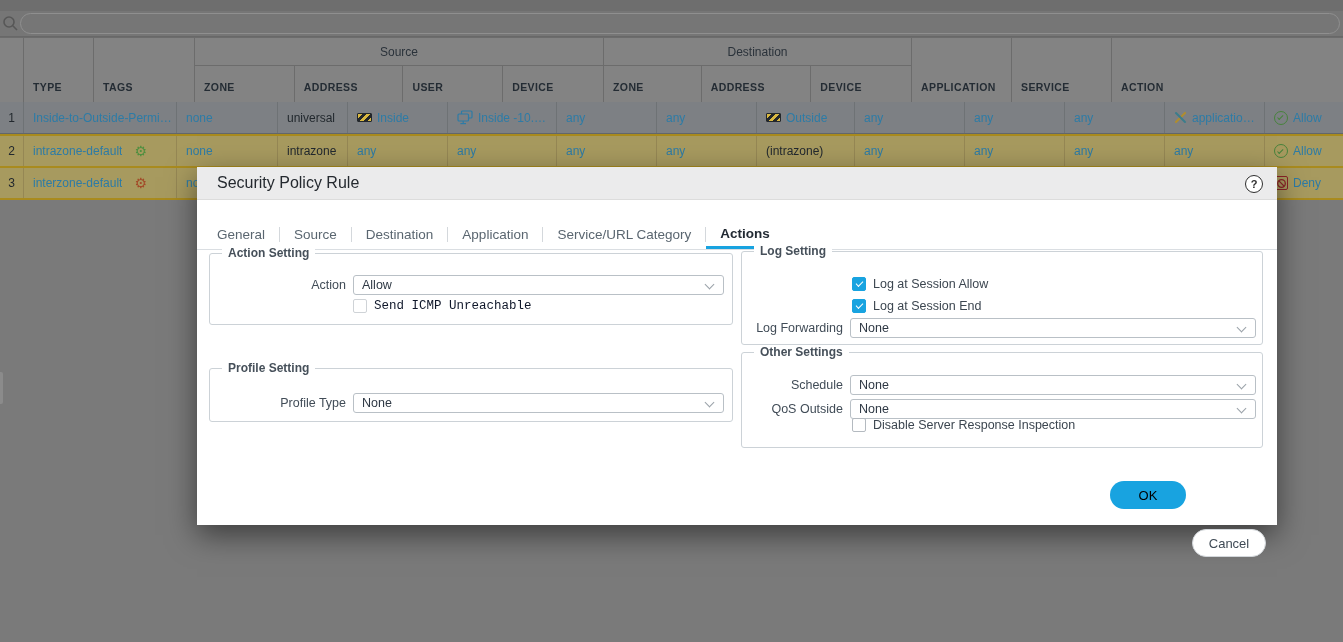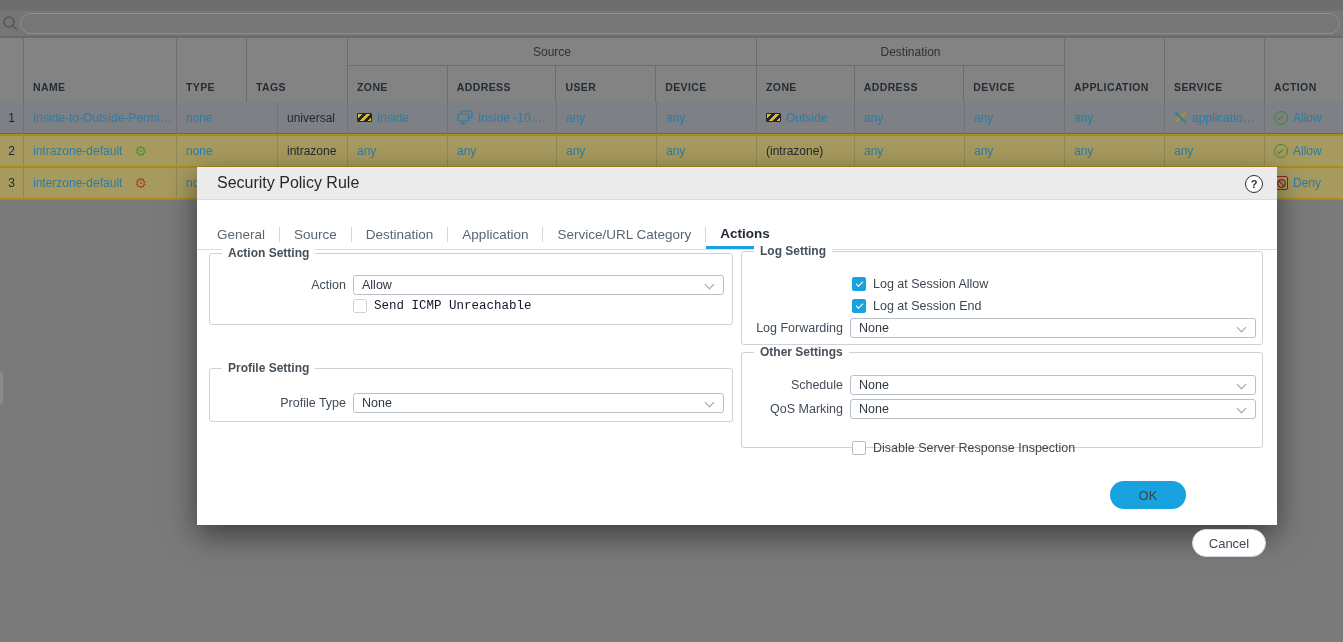--- a/index.html
+++ b/index.html
@@ -67,42 +67,41 @@
   .cbrow { position:absolute; display:flex; align-items:center; font-size:12.5px; color:#3c4650; }
   .cb { width:14px; height:14px; border:1px solid #b4bac0; border-radius:2px; background:#fff; margin-right:7px; flex:none; position:relative; cursor:pointer; }
   .cb.checked { background:#18a3e0; border-color:#18a3e0; }
   .cb.checked::after { content:""; position:absolute; left:3px; top:3px; width:6px; height:3px;
                        border-left:1.6px solid #fff; border-bottom:1.6px solid #fff; transform:rotate(-45deg); }
   .cbrow.disabled { color:#0f172a;font-family:Liberation Mono, monospace; }
   .cbrow.disabled .cb { border-color:#cfd3d7; }
 
   .btn { position:absolute; height:28px; border-radius:14px; display:flex; align-items:center; justify-content:center;
          font-size:13px; cursor:pointer; }
-  .btn-ok { left:913px; top:314px; width:76px; background:#18a3e0; color:#404040; }
+  .btn-ok { left:913px; top:314px; width:76px; background:#18a3e0; color:#000000; }
   .btn-cancel { left:995px; top:314px; width:74px; background:#fff; border:1px solid #d3d7db; color:#3f4a55;margin-top:48px; }
 </style>
 </head>
 <body>
 
 <div class="screen">
   <div class="top-strip"></div>
 
   <div class="search-row">
     <svg class="search-icon" width="17" height="17" viewBox="0 0 17 17">
       <circle cx="7" cy="7" r="5" fill="none" stroke="#575757" stroke-width="1.6"></circle>
       <line x1="10.8" y1="10.8" x2="15" y2="15" stroke="#575757" stroke-width="1.6"></line>
     </svg>
     <input class="search-input" value="" style="">
   </div>
 
   <div class="ptable">
 
     <div class="phead">
       <div class="hcell" style="width:24px"></div>
-      <div class="hcell" style="width:153px">NAME</div>
       <div class="hcell" style="width:70px">TYPE</div>
       <div class="hcell" style="width:101px">TAGS</div>
       <div class="hgroup" style="width:409px">
         <div class="glabel">Source</div>
         <div class="gsub">
           <div class="hcell" style="width:100px">ZONE</div>
           <div class="hcell" style="width:109px">ADDRESS</div>
           <div class="hcell" style="width:100px">USER</div>
           <div class="hcell" style="width:100px">DEVICE</div>
         </div>
@@ -338,26 +337,26 @@
     </div>
   </div>
 
   <div class="fset" style="left:544px; top:185px; width:522px; height:96px;">
     <div class="fleg">Other Settings</div>
     <div class="flabel" style="left:0; top:25px; width:101px;">Schedule</div>
     <div class="sel" style="left:108px; top:22px; width:406px;">
       <span>None</span>
       <span class="chev"></span>
     </div>
-    <div class="flabel" style="left:0; top:49px; width:101px;">QoS Marking</div>
+    <div class="flabel" style="left:0; top:49px; width:101px;">QoS Outside</div>
     <div class="sel" style="left:108px; top:46px; width:406px;">
       <span>None</span>
       <span class="chev"></span>
     </div>
-    <div class="cbrow" style="left:110px; top:88px;">
+    <div class="cbrow" style="left:110px; top:65px;">
       <span class="cb"></span>
       <span>Disable Server Response Inspection</span>
     </div>
   </div>
 
   <div class="btn btn-ok">OK</div>
   <div class="btn btn-cancel">Cancel</div>
 </div>
 
 </body></html>

